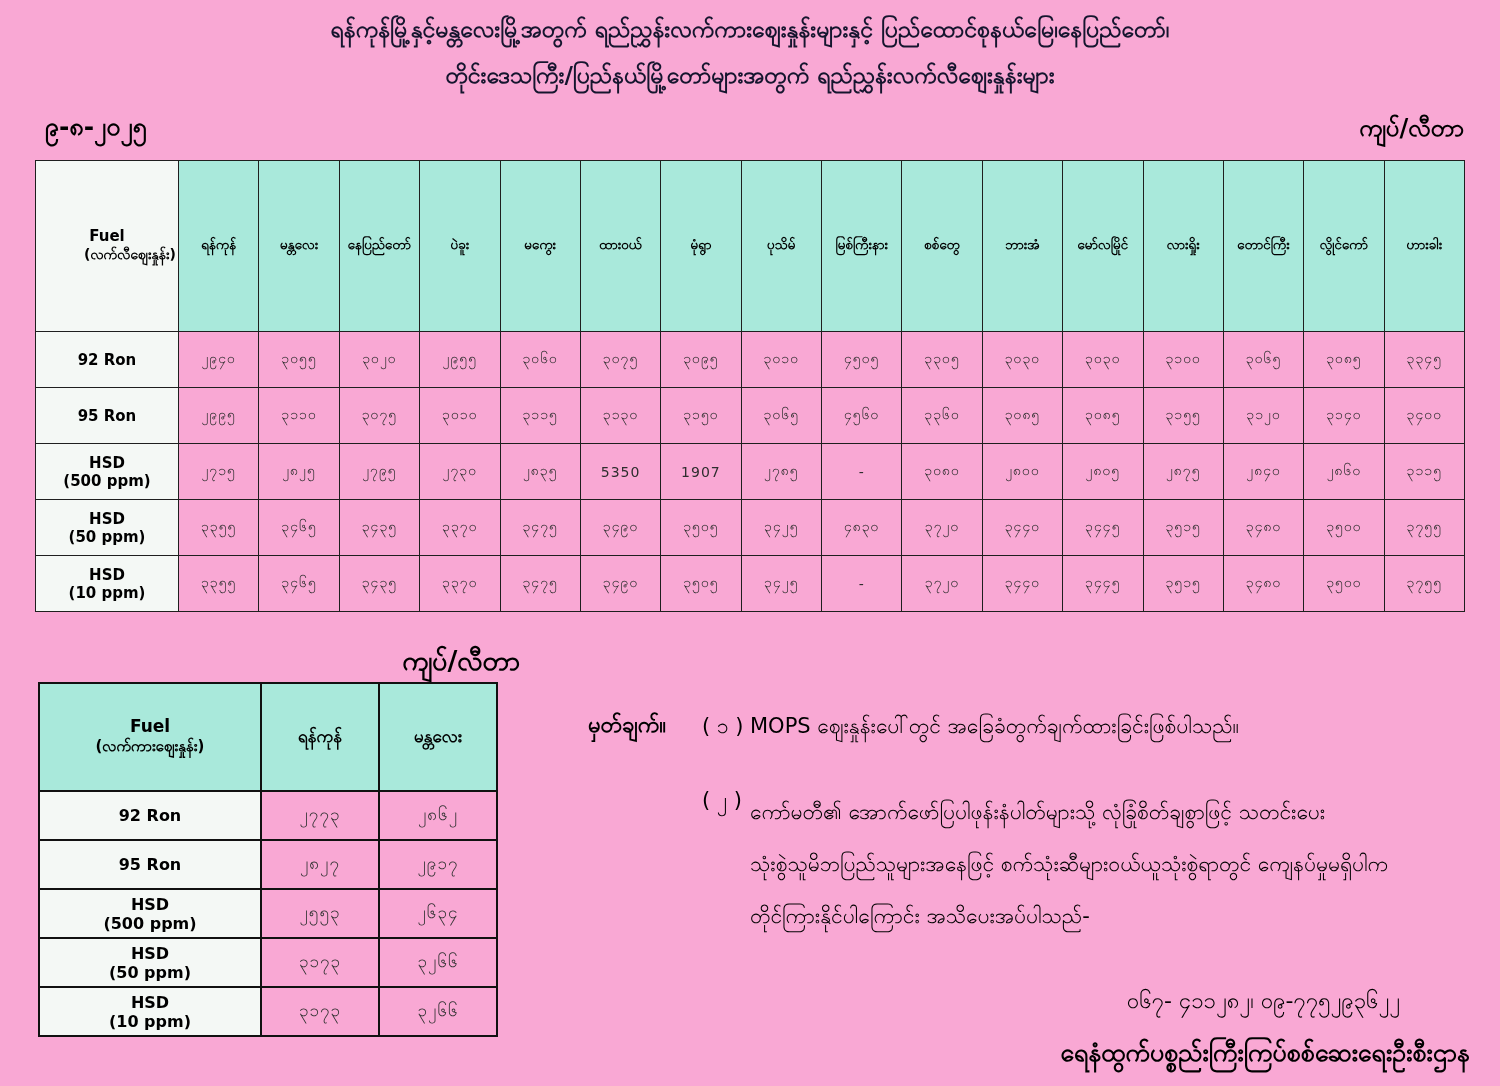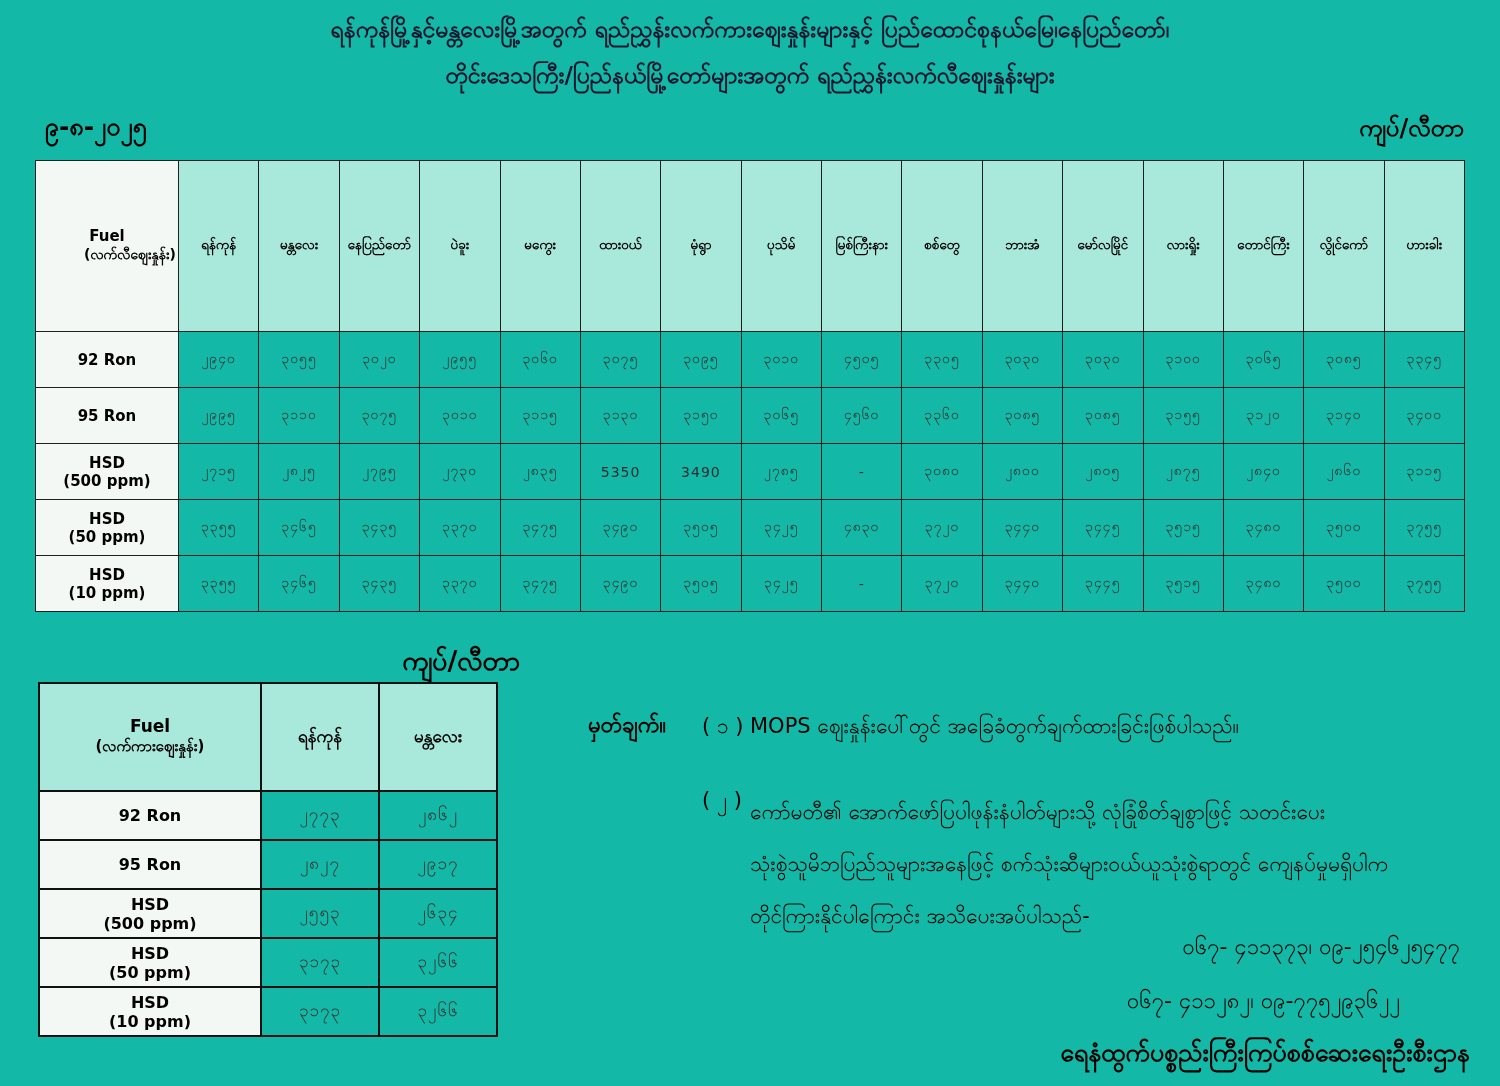--- a/index.html
+++ b/index.html
@@ -1,17 +1,17 @@
 <!DOCTYPE html>
 <html><head>
 <meta charset="utf-8">
 <style>
   html,body{margin:0;padding:0;background:#ffffff;}
   .page{
-    position:relative;width:1500px;height:1086px;background:#14b8a6;
+    position:relative;width:1500px;height:1086px;background:#f9a8d4;
     font-family:"DejaVu Sans",sans-serif;color:#000;overflow:hidden;text-decoration:underline;
   }
   
   .title{
     position:absolute;top:6px;left:0;right:0;text-align:center;
     font-size:23px;font-weight:bold;line-height:46px;color:#15152e;
   }
   .date-label{position:absolute;left:45px;top:110px;font-size:25px;font-weight:bold;}
   .unit-label{position:absolute;right:36px;top:112px;font-size:24px;font-weight:bold;}
   
@@ -136,21 +136,21 @@
           <th>
             <div>HSD</div>
             <div>(500 ppm)</div>
           </th>
           <td>၂၇၁၅</td>
           <td>၂၈၂၅</td>
           <td>၂၇၉၅</td>
           <td>၂၇၃၀</td>
           <td>၂၈၃၅</td>
           <td>5350</td>
-          <td>3490</td>
+          <td>1907</td>
           <td>၂၇၈၅</td>
           <td>-</td>
           <td>၃၀၈၀</td>
           <td>၂၈၀၀</td>
           <td>၂၈၀၅</td>
           <td>၂၈၇၅</td>
           <td>၂၈၄၀</td>
           <td>၂၈၆၀</td>
           <td>၃၁၁၅</td>
         </tr>
@@ -264,17 +264,16 @@
   <div class="note-heading">မှတ်ချက်။</div>
   <div class="note1-num">( ၁ )</div>
   <div class="note1-text">MOPS ဈေးနှုန်းပေါ်တွင် အခြေခံတွက်ချက်ထားခြင်းဖြစ်ပါသည်။</div>
   <div class="note2-num">( ၂ )</div>
   <div class="note2-text">
     <div>ကော်မတီ၏ အောက်ဖော်ပြပါဖုန်းနံပါတ်များသို့ လုံခြုံစိတ်ချစွာဖြင့် သတင်းပေး</div>
     <div>သုံးစွဲသူမိဘပြည်သူများအနေဖြင့် စက်သုံးဆီများဝယ်ယူသုံးစွဲရာတွင် ကျေနပ်မှုမရှိပါက</div>
     <div>တိုင်ကြားနိုင်ပါကြောင်း အသိပေးအပ်ပါသည်-</div>
   </div>
 
-  <div class="phone1">၀၆၇- ၄၁၁၃၇၃၊ ၀၉-၂၅၄၆၂၅၄၇၇</div>
   <div class="phone2">၀၆၇- ၄၁၁၂၈၂၊ ၀၉-၇၇၅၂၉၃၆၂၂</div>
   <div class="signature">ရေနံထွက်ပစ္စည်းကြီးကြပ်စစ်ဆေးရေးဦးစီးဌာန</div>
 
 </div>
 
 </body></html>

